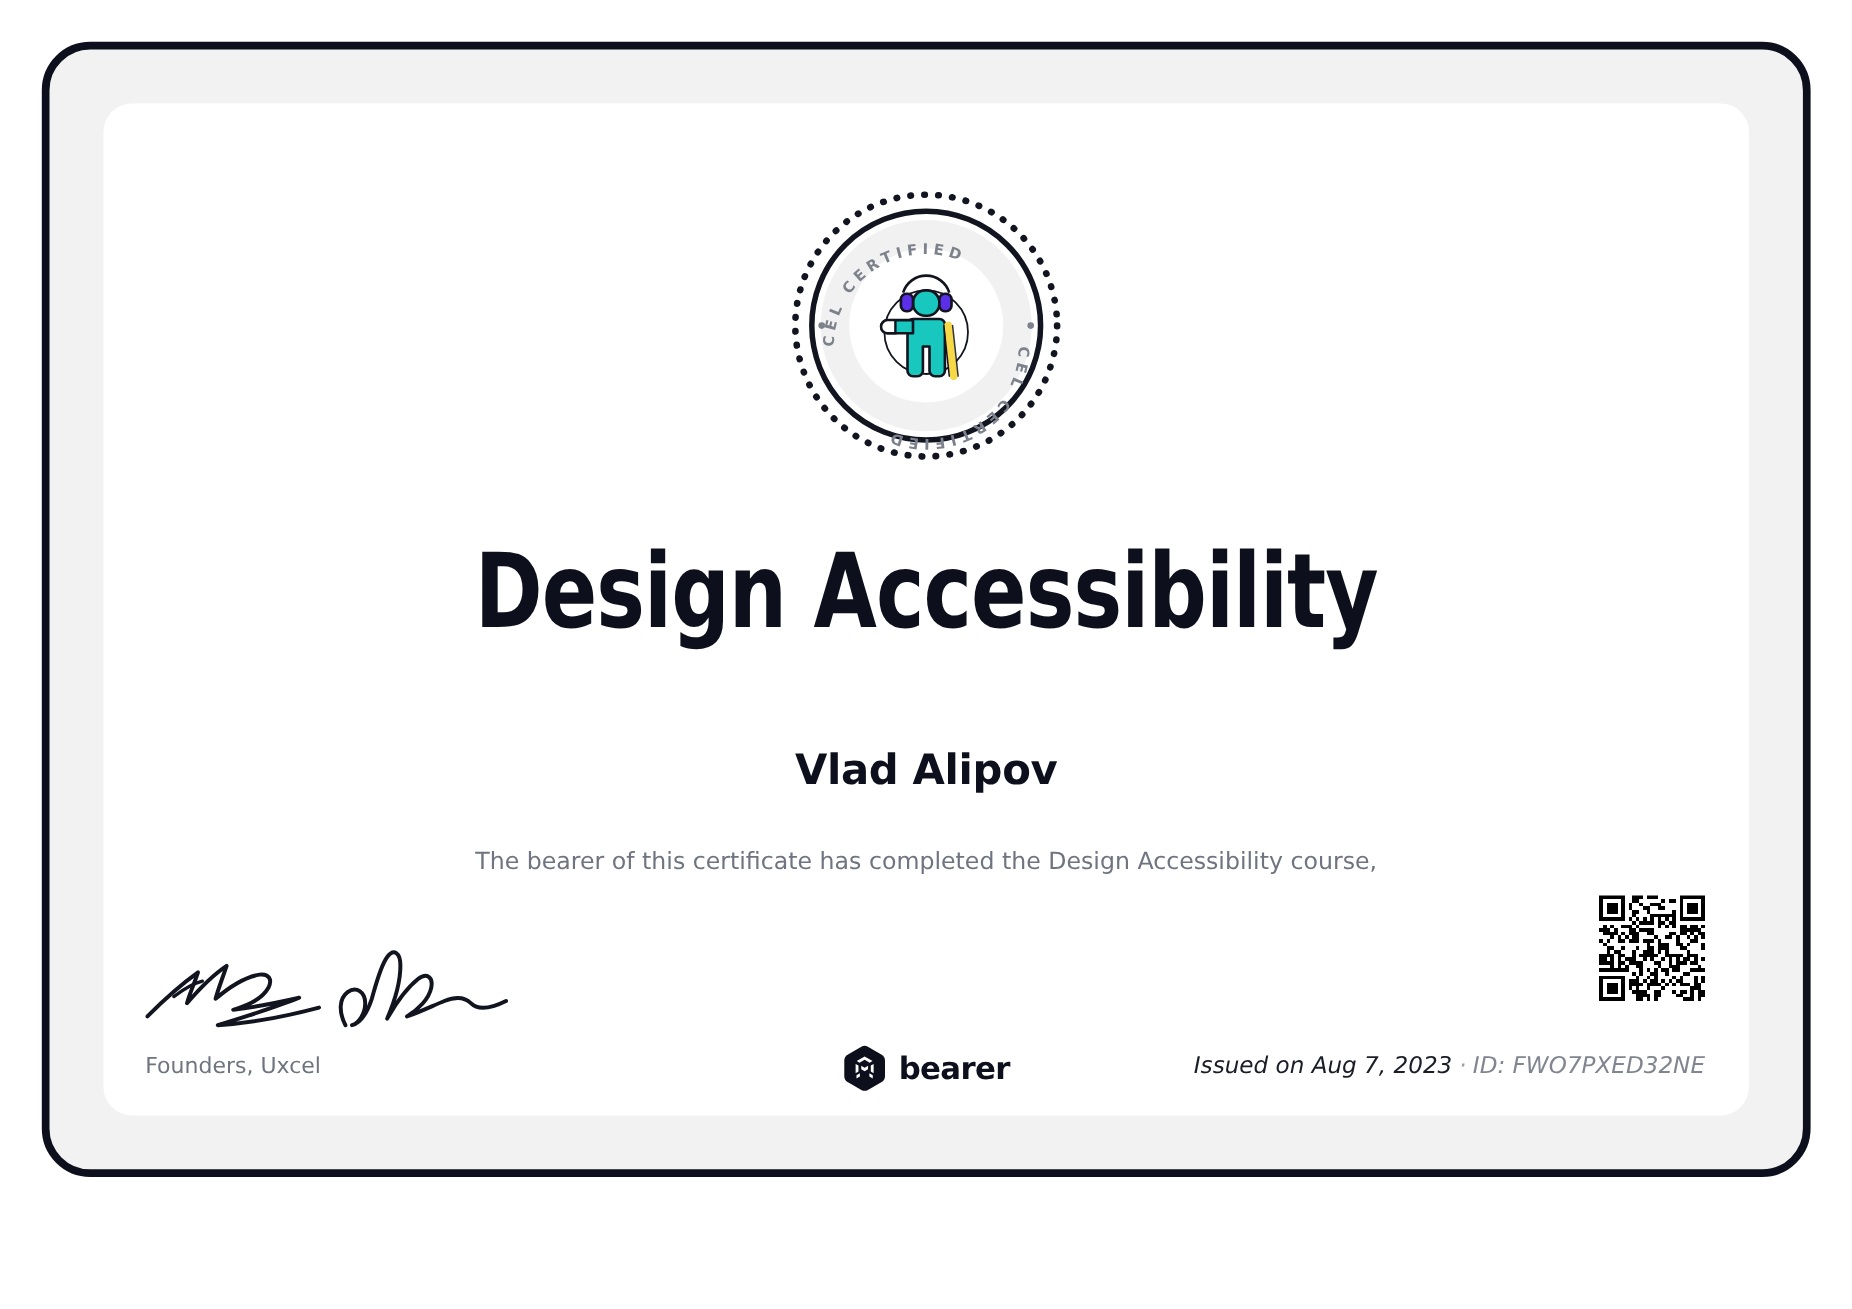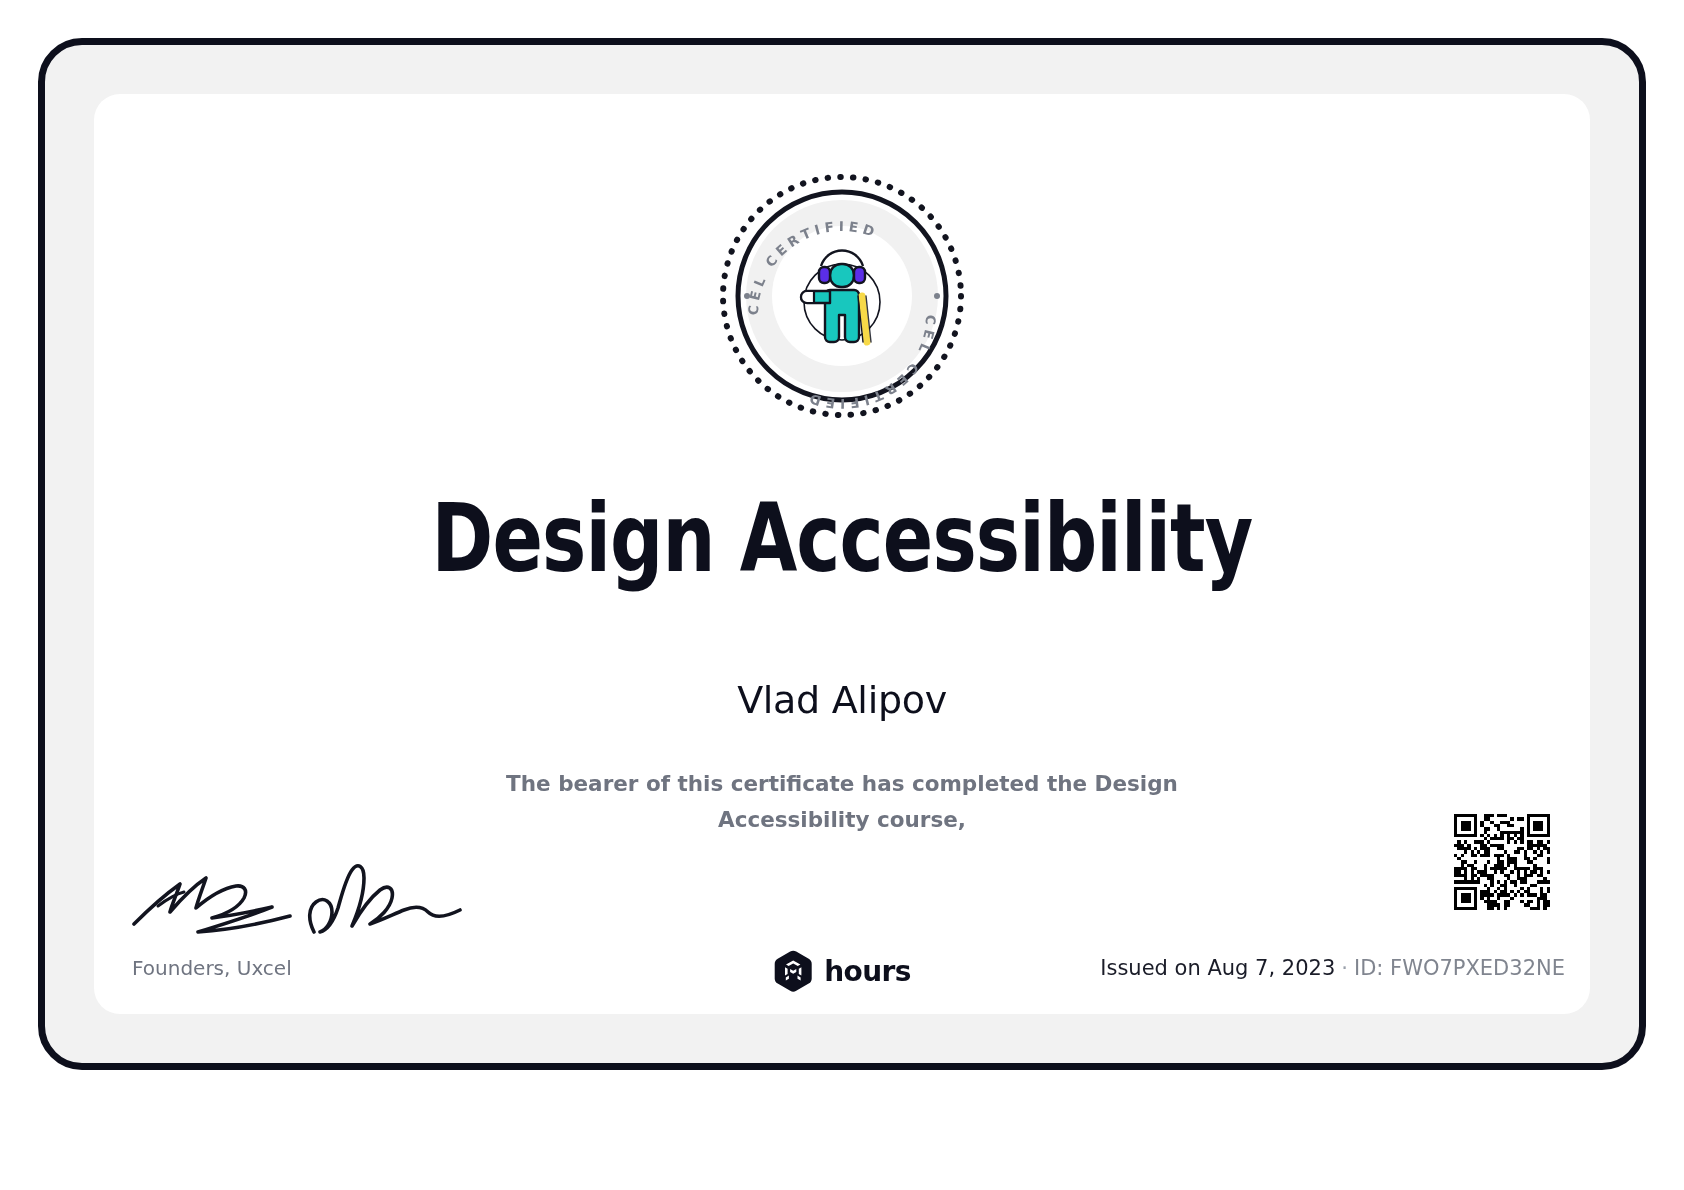--- a/index.html
+++ b/index.html
@@ -80,35 +80,35 @@
     top: 542px;
   }
 
   #recipient-name {
     position: absolute;
     left: 0; right: 0;
     top: 584px;
     text-align: center;
     color: #0d0f1c;
     font-size: 38px;
-    font-weight: 400;
+    font-weight: 700;
     letter-spacing: -0.3px;
   }
 
   #certificate-description {
     position: absolute;
     left: 50%;
     transform: translateX(-50%);
     top: 672px;
     width: 820px;
-    text-align: center;
+    text-align: left;
     color: #6f7480;
     font-size: 21.5px;
     line-height: 1.68;
-    font-weight: 700;
+    font-weight: 400;
   }
 
   
   #signatures {
     position: absolute;
     left: 38px;
     top: 752px;
     width: 330px;
     height: 95px;
   }
@@ -136,24 +136,25 @@
   #brand-wordmark {
     color: #0d0f1c;
     font-size: 28px;
     font-weight: 700;
     letter-spacing: -0.6px;
     line-height: 1;
   }
 
   #issue-meta {
     position: absolute;
-    right: 25px;
+    right: 40px;
     top: 862px;
     font-size: 21px;
     white-space: nowrap;
+    font-style: italic;
   }
   #issue-date { color: #1a1c28; }
   #meta-separator { color: #9aa0ab; padding: 0 6px; }
   #certificate-id { color: #80858f; }
 
   #qr-code {
     position: absolute;
     right: 38px;
     top: 720px;
     width: 100px;
@@ -255,21 +256,21 @@
                  a6 6 0 0 1 3 -5.2 z" fill="#0d0f1c"></path>
         <g fill="#ffffff">
           <path d="M20 10.5 l7.2 4.1 l-2.6 1.5 l-4.6 -2.7 l-4.6 2.7 l-2.6 -1.5 z"></path>
           <path d="M11.8 17.2 l2.6 1.5 v5.4 l-2.6 1.5 z"></path>
           <path d="M28.2 17.2 l-2.6 1.5 v5.4 l2.6 1.5 z"></path>
           <path d="M16.9 18.9 l3.1 1.8 l3.1 -1.8 v3.1 l-3.1 1.8 l-3.1 -1.8 z"></path>
           <path d="M12.6 27.4 l3.1 -1.8 l0 3.1 l-3.1 1.8 z"></path>
           <path d="M27.4 27.4 l-3.1 -1.8 l0 3.1 l3.1 1.8 z"></path>
         </g>
       </svg>
-      <span id="brand-wordmark">hours</span>
+      <span id="brand-wordmark">bearer</span>
     </div>
 
     <div id="issue-meta">
       <span id="issue-date">Issued on Aug 7, 2023</span><span id="meta-separator">·</span><span id="certificate-id">ID: FWO7PXED32NE</span>
     </div>
 
     <div id="qr-code">
       <svg viewBox="0 0 29 29" shape-rendering="crispEdges" xmlns="http://www.w3.org/2000/svg">
         <rect width="29" height="29" fill="#ffffff"></rect>
         <g fill="#000000" id="qr-cells">

